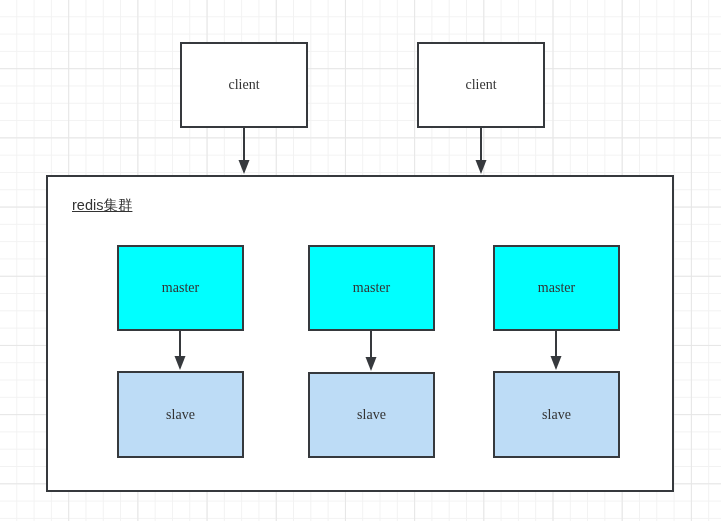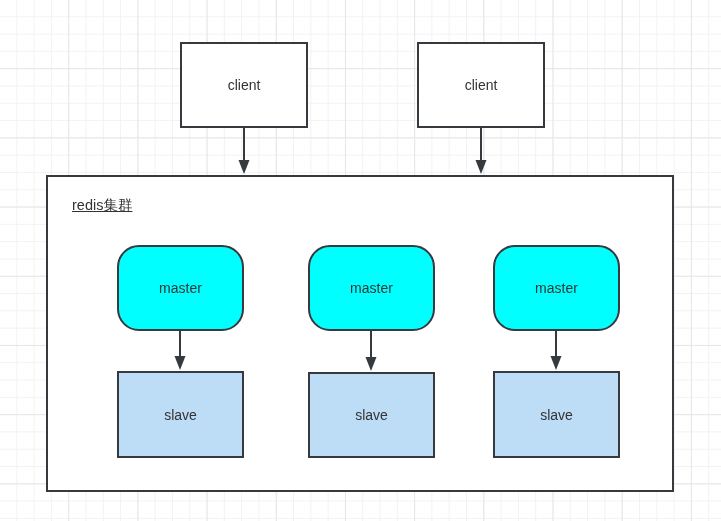--- a/index.html
+++ b/index.html
@@ -35,21 +35,20 @@
     justify-content: center;
     color: #333333;
     font-size: 14px;
     line-height: 1;
   }
   .node-client {
     background: #ffffff;
   }
   .node-master {
     background: #00ffff;
-    border-radius: 22px;
   }
   .node-slave {
     background: #bddcf6;
     text-align: center;
   }
   .group-box {
     position: absolute;
     box-sizing: border-box;
     border: 2px solid #36393d;
     background: #ffffff;
@@ -65,20 +64,21 @@
   .arrow-layer {
     position: absolute;
     left: 0;
     top: 0;
     width: 721px;
     height: 521px;
     pointer-events: none;
   }
   .node-label {
     pointer-events: none;
+    font-family: Liberation Serif, serif;
   }
 </style>
 </head>
 <body>
 
 <div id="canvas">
 
   <div class="group-box" id="group-box" style="left: 46px; top: 175px; width: 628px; height: 317px; background: rgb(255, 255, 255); border-color: rgb(54, 57, 61); color: rgb(51, 51, 51);"></div>
   <div class="group-label" id="group-label" style="left: 72px; top: 198px; color: rgb(51, 51, 51);">redis集群</div>
 

